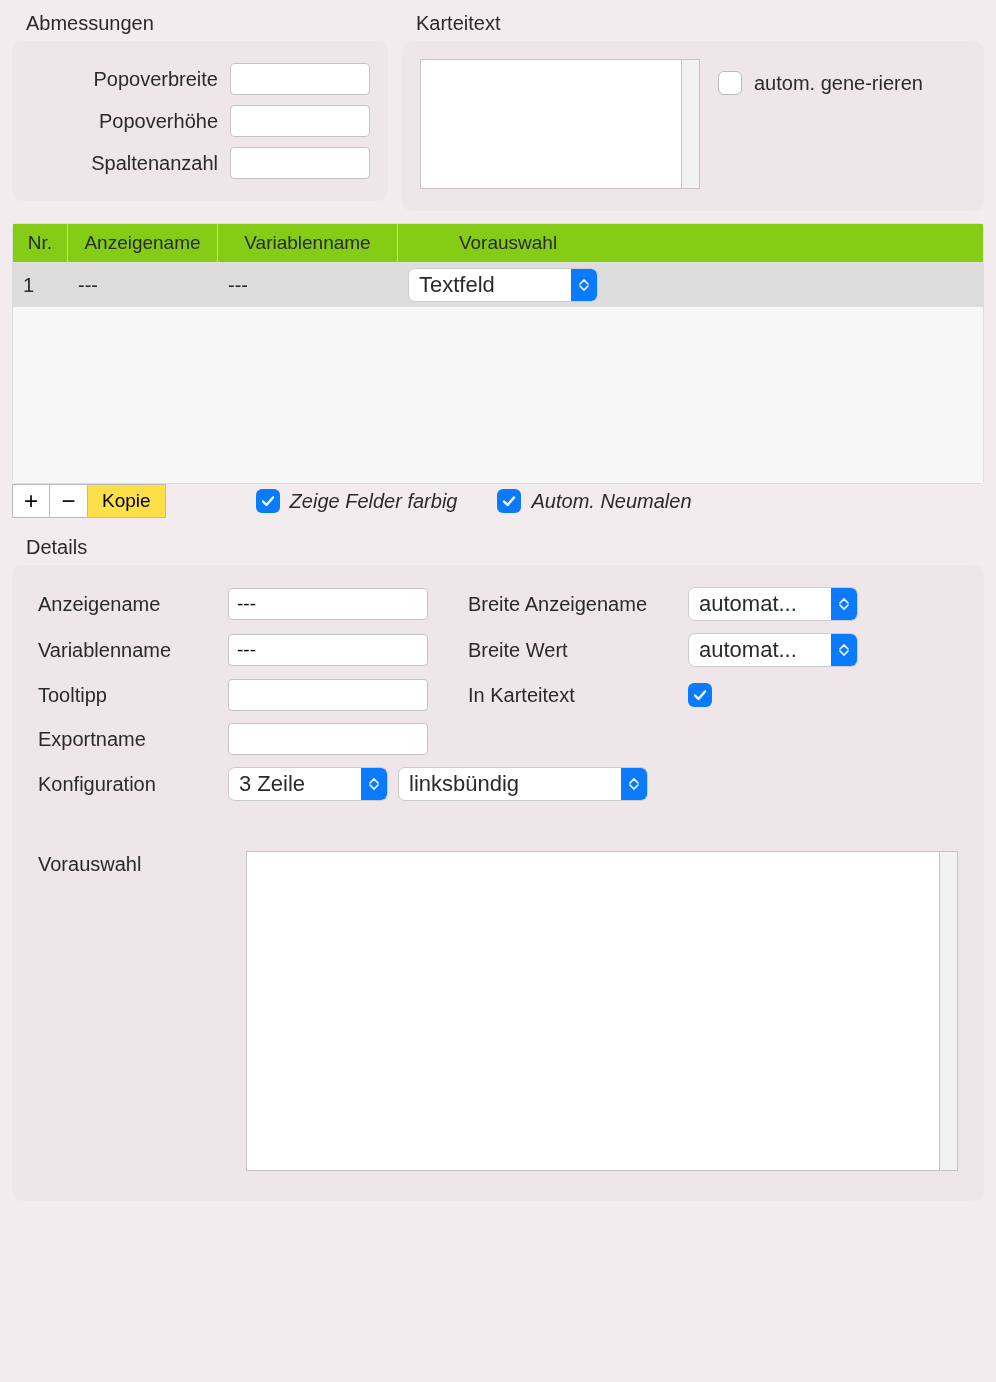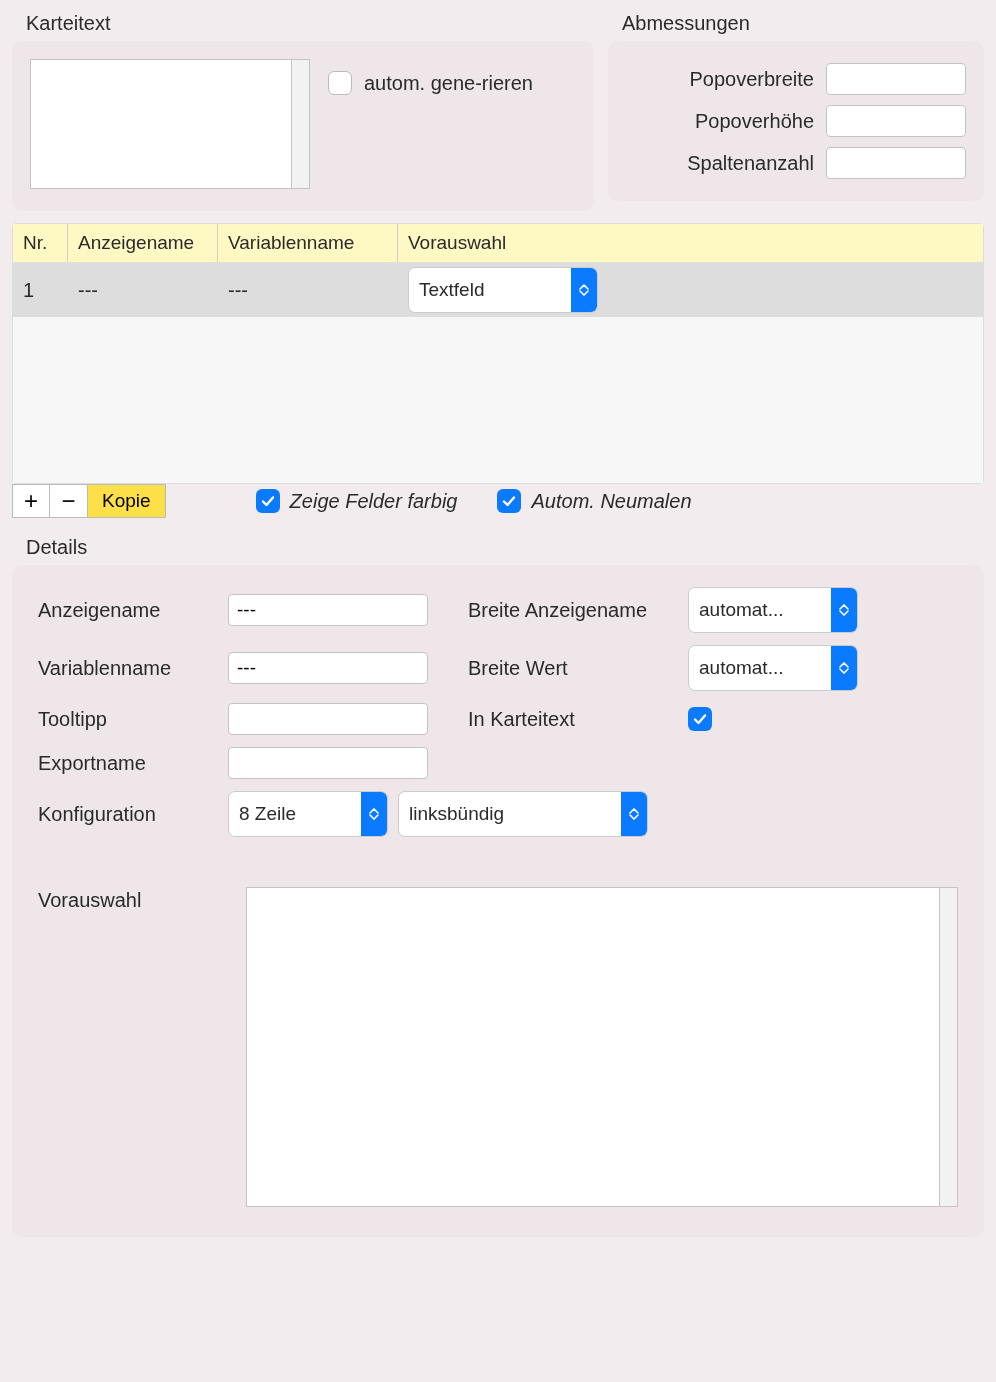--- a/index.html
+++ b/index.html
@@ -90,22 +90,23 @@
   
   .table-wrap {
     border: 1px solid #ddd;
     border-radius: 4px;
     background: #fff;
     margin-bottom: 0;
   }
   .thead {
     display: grid;
     grid-template-columns: 55px 150px 180px 220px 1fr;
-    background: #fef9c3;
+    background: #84cc16;
     border-bottom: 1px solid #e0e0e0;
+    text-align: center;
   }
   .thead > div {
     padding: 8px 10px;
     border-right: 1px solid var(--divider);
     font-size: 19px;
   }
   .thead > div:last-child { border-right: none; }
   .tbody {
     height: 220px;
     background: var(--table-empty);
@@ -119,23 +120,23 @@
     min-height: 44px;
   }
   .trow > div { padding: 4px 10px; }
 
   .mac-select {
     display: inline-flex;
     align-items: center;
     background: #fff;
     border: 1px solid #ccc;
     border-radius: 7px;
-    height: 46px;
+    height: 34px;
     overflow: hidden;
-    font-size: 19px;
+    font-size: 22px;
   }
   .mac-select .sel-text {
     padding: 0 10px;
     flex: 1;
     white-space: nowrap;
     overflow: hidden;
     text-overflow: ellipsis;
   }
   .mac-select .stepper {
     width: 26px;
@@ -251,46 +252,46 @@
     padding: 6px;
     font-family: inherit;
     font-size: 19px;
     resize: none;
   }
 </style>
 </head>
 <body>
 
 <div class="row-split">
+  <div>
+    <div class="group-title">Abmessungen</div>
+    <div class="group abmessungen">
+      <div class="dim-grid">
+        <label>Popoverbreite</label>
+        <input type="text" class="field" value="" style="">
+        <label>Popoverhöhe</label>
+        <input type="text" class="field" value="" style="">
+        <label>Spaltenanzahl</label>
+        <input type="text" class="field" value="" style="">
+      </div>
+    </div>
+  </div>
+
   <div style="flex:1">
     <div class="group-title">Karteitext</div>
     <div class="group karteitext">
       <div class="karteitext-text">
         <textarea style=""></textarea>
         <div class="scroll-gutter"></div>
       </div>
       <div class="autogen">
         <span class="mac-checkbox unchecked"></span>
         <span class="autogen-label">
           <span>autom. gene-rieren</span>
         </span>
-      </div>
-    </div>
-  </div>
-
-  <div>
-    <div class="group-title">Abmessungen</div>
-    <div class="group abmessungen">
-      <div class="dim-grid">
-        <label>Popoverbreite</label>
-        <input type="text" class="field" value="" style="">
-        <label>Popoverhöhe</label>
-        <input type="text" class="field" value="" style="">
-        <label>Spaltenanzahl</label>
-        <input type="text" class="field" value="" style="">
       </div>
     </div>
   </div>
 </div>
 
 <div class="table-wrap">
   <div class="thead">
     <div>Nr.</div>
     <div>Anzeigename</div>
     <div>Variablenname</div>
@@ -393,21 +394,21 @@
 
     <span class="lbl">Exportname</span>
     <input type="text" class="field" value="" style="">
     <span></span>
       <span class="span4"></span>
       <span class="span5"></span>
 
     <span class="config-label-cell lbl">Konfiguration</span>
     <div class="config-selects">
       <span class="mac-select" style="width:160px">
-        <span class="sel-text">8 Zeile</span>
+        <span class="sel-text">3 Zeile</span>
         <span class="stepper">
           <svg width="10" height="6" viewBox="0 0 10 6">
               <path d="M1 5 L5 1 L9 5" stroke="#fff" stroke-width="1.6" fill="none" stroke-linecap="round"></path>
             </svg>
           <svg width="10" height="6" viewBox="0 0 10 6">
               <path d="M1 1 L5 5 L9 1" stroke="#fff" stroke-width="1.6" fill="none" stroke-linecap="round"></path>
             </svg>
         </span>
       </span>
       <span class="mac-select" style="width:250px">

